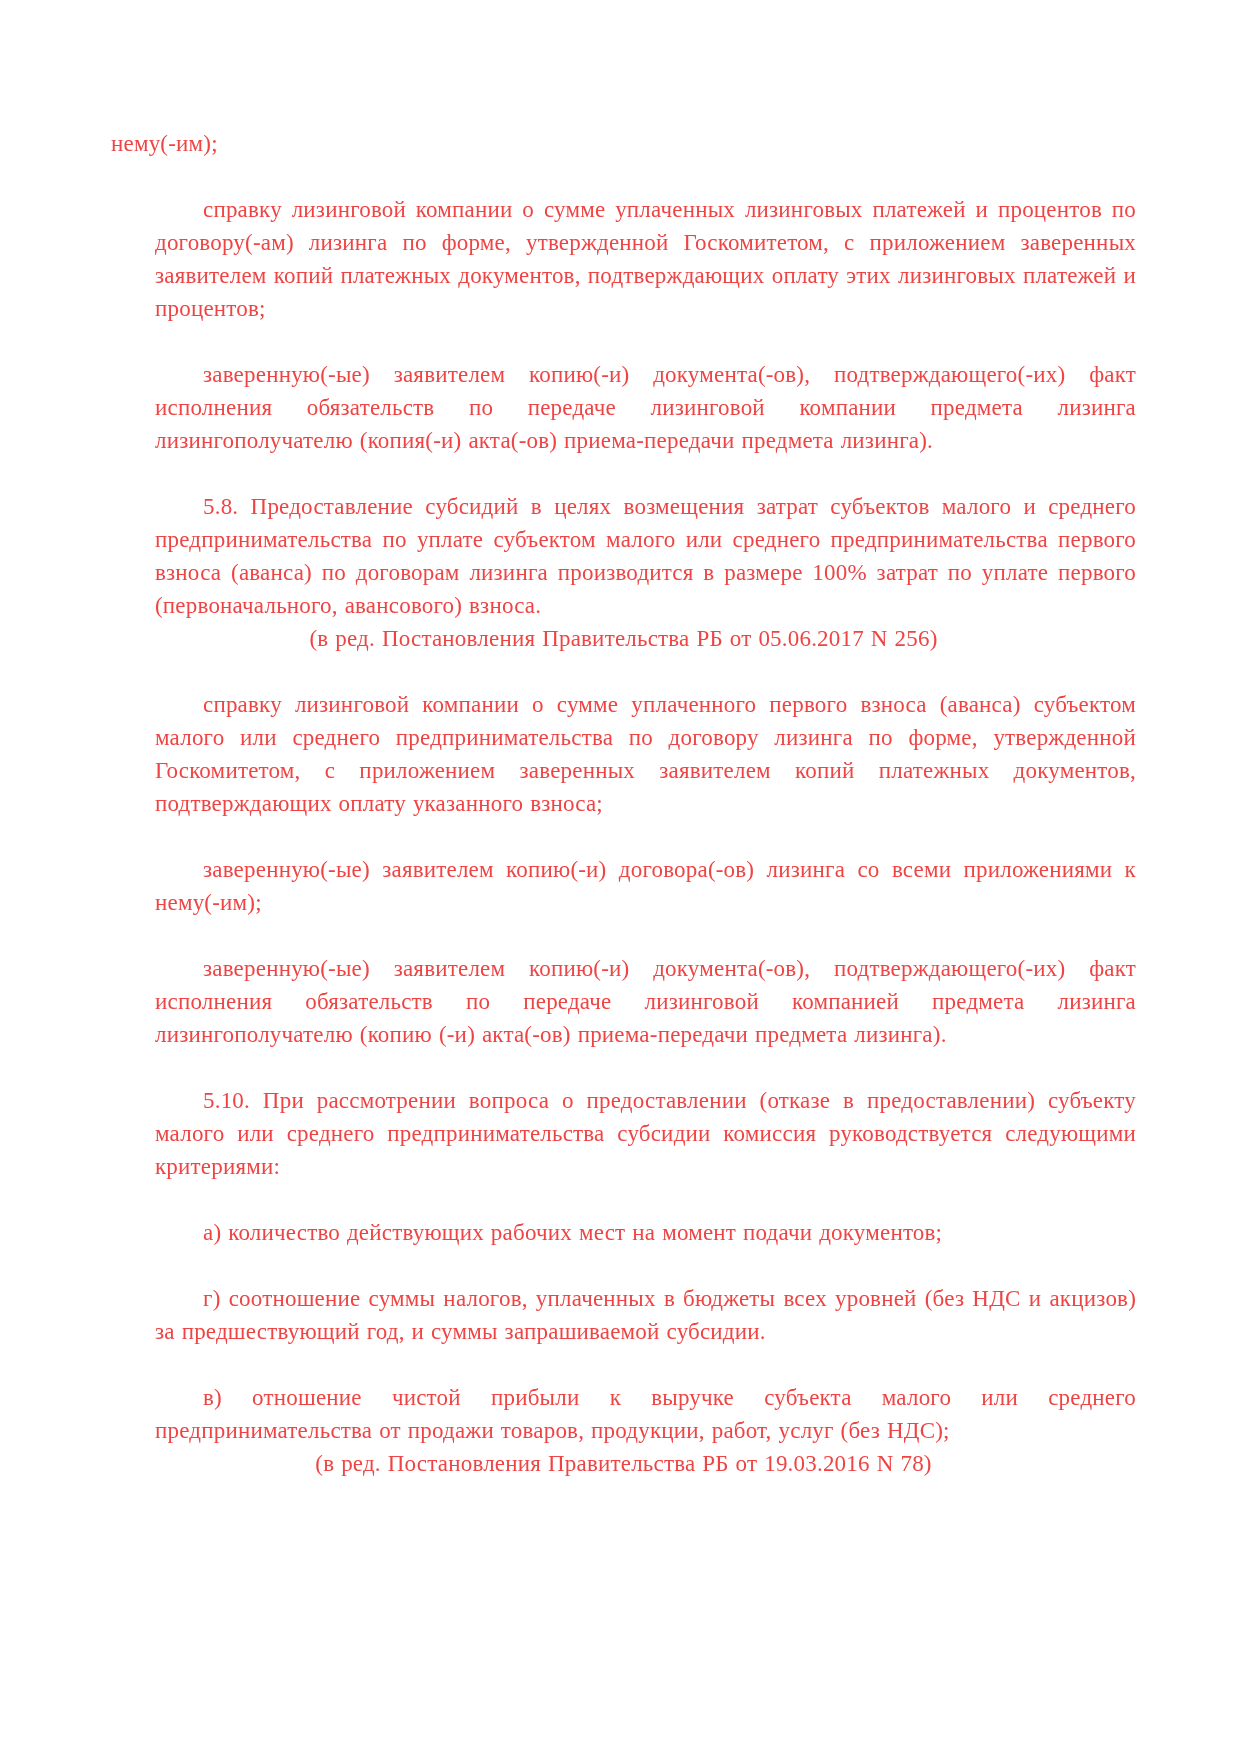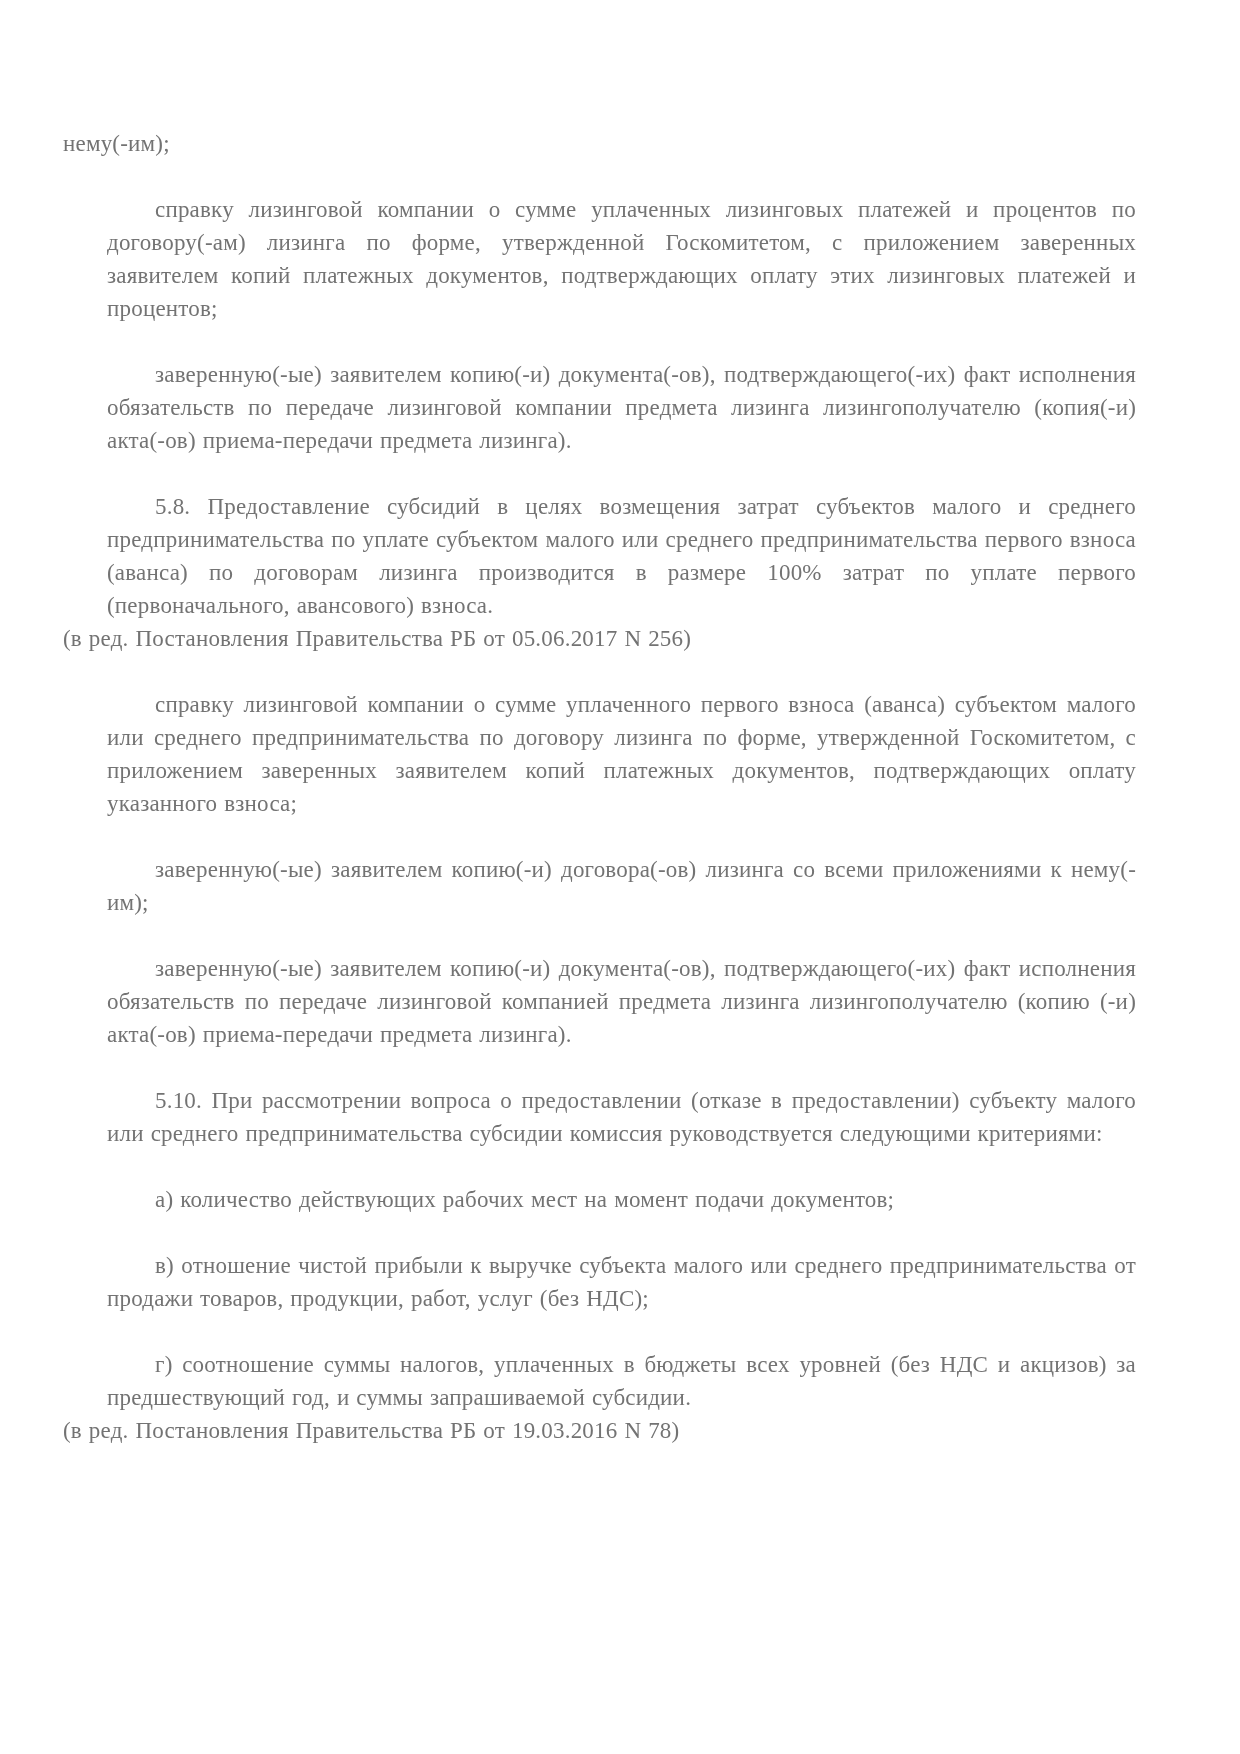--- a/index.html
+++ b/index.html
@@ -7,55 +7,55 @@
     padding: 0;
     background: #ffffff;
   }
   .page {
     position: relative;
     width: 1240px;
     height: 1754px;
     background: #ffffff;
     overflow: hidden;
     font-family: "Liberation Serif", "DejaVu Serif", serif;
-    color: #737373;
+    color: #ef4444;
     box-sizing: border-box;
-    padding: 127px 104px 0 63px;
+    padding: 127px 104px 0 111px;
   }
   .page p {
     margin: 33px 0 0 0;
     font-size: 23px;
     line-height: 33px;
     text-align: justify;
     letter-spacing: 0.2px;
     word-spacing: 1px;
   }
   .page p.first {
     margin-top: 0;
   }
   .page p.indent {
     text-indent: 48px;
     margin-left: 44px;
   }
   .page p.attached {
     margin-top: 0;
-    text-align: left;
+    text-align: center;
   }
 </style>
 </head>
 <body>
 
 <div class="page">
   <p class="first">нему(-им);</p>
   <p class="indent">справку лизинговой компании о сумме уплаченных лизинговых платежей и процентов по договору(-ам) лизинга по форме, утвержденной Госкомитетом, с приложением заверенных заявителем копий платежных документов, подтверждающих оплату этих лизинговых платежей и процентов;</p>
   <p class="indent">заверенную(-ые) заявителем копию(-и) документа(-ов), подтверждающего(-их) факт исполнения обязательств по передаче лизинговой компании предмета лизинга лизингополучателю (копия(-и) акта(-ов) приема-передачи предмета лизинга).</p>
   <p class="indent">5.8. Предоставление субсидий в целях возмещения затрат субъектов малого и среднего предпринимательства по уплате субъектом малого или среднего предпринимательства первого взноса (аванса) по договорам лизинга производится в размере 100% затрат по уплате первого (первоначального, авансового) взноса.</p>
   <p class="attached">(в ред. Постановления Правительства РБ от 05.06.2017 N 256)</p>
   <p class="indent">справку лизинговой компании о сумме уплаченного первого взноса (аванса) субъектом малого или среднего предпринимательства по договору лизинга по форме, утвержденной Госкомитетом, с приложением заверенных заявителем копий платежных документов, подтверждающих оплату указанного взноса;</p>
   <p class="indent">заверенную(-ые) заявителем копию(-и) договора(-ов) лизинга со всеми приложениями к нему(-им);</p>
   <p class="indent">заверенную(-ые) заявителем копию(-и) документа(-ов), подтверждающего(-их) факт исполнения обязательств по передаче лизинговой компанией предмета лизинга лизингополучателю (копию (-и) акта(-ов) приема-передачи предмета лизинга).</p>
   <p class="indent">5.10. При рассмотрении вопроса о предоставлении (отказе в предоставлении) субъекту малого или среднего предпринимательства субсидии комиссия руководствуется следующими критериями:</p>
   <p class="indent">а) количество действующих рабочих мест на момент подачи документов;</p>
+  <p class="indent">г) соотношение суммы налогов, уплаченных в бюджеты всех уровней (без НДС и акцизов) за предшествующий год, и суммы запрашиваемой субсидии.</p>
   <p class="indent">в) отношение чистой прибыли к выручке субъекта малого или среднего предпринимательства от продажи товаров, продукции, работ, услуг (без НДС);</p>
-  <p class="indent">г) соотношение суммы налогов, уплаченных в бюджеты всех уровней (без НДС и акцизов) за предшествующий год, и суммы запрашиваемой субсидии.</p>
   <p class="attached">(в ред. Постановления Правительства РБ от 19.03.2016 N 78)</p>
 
 </div>
 
 </body></html>

